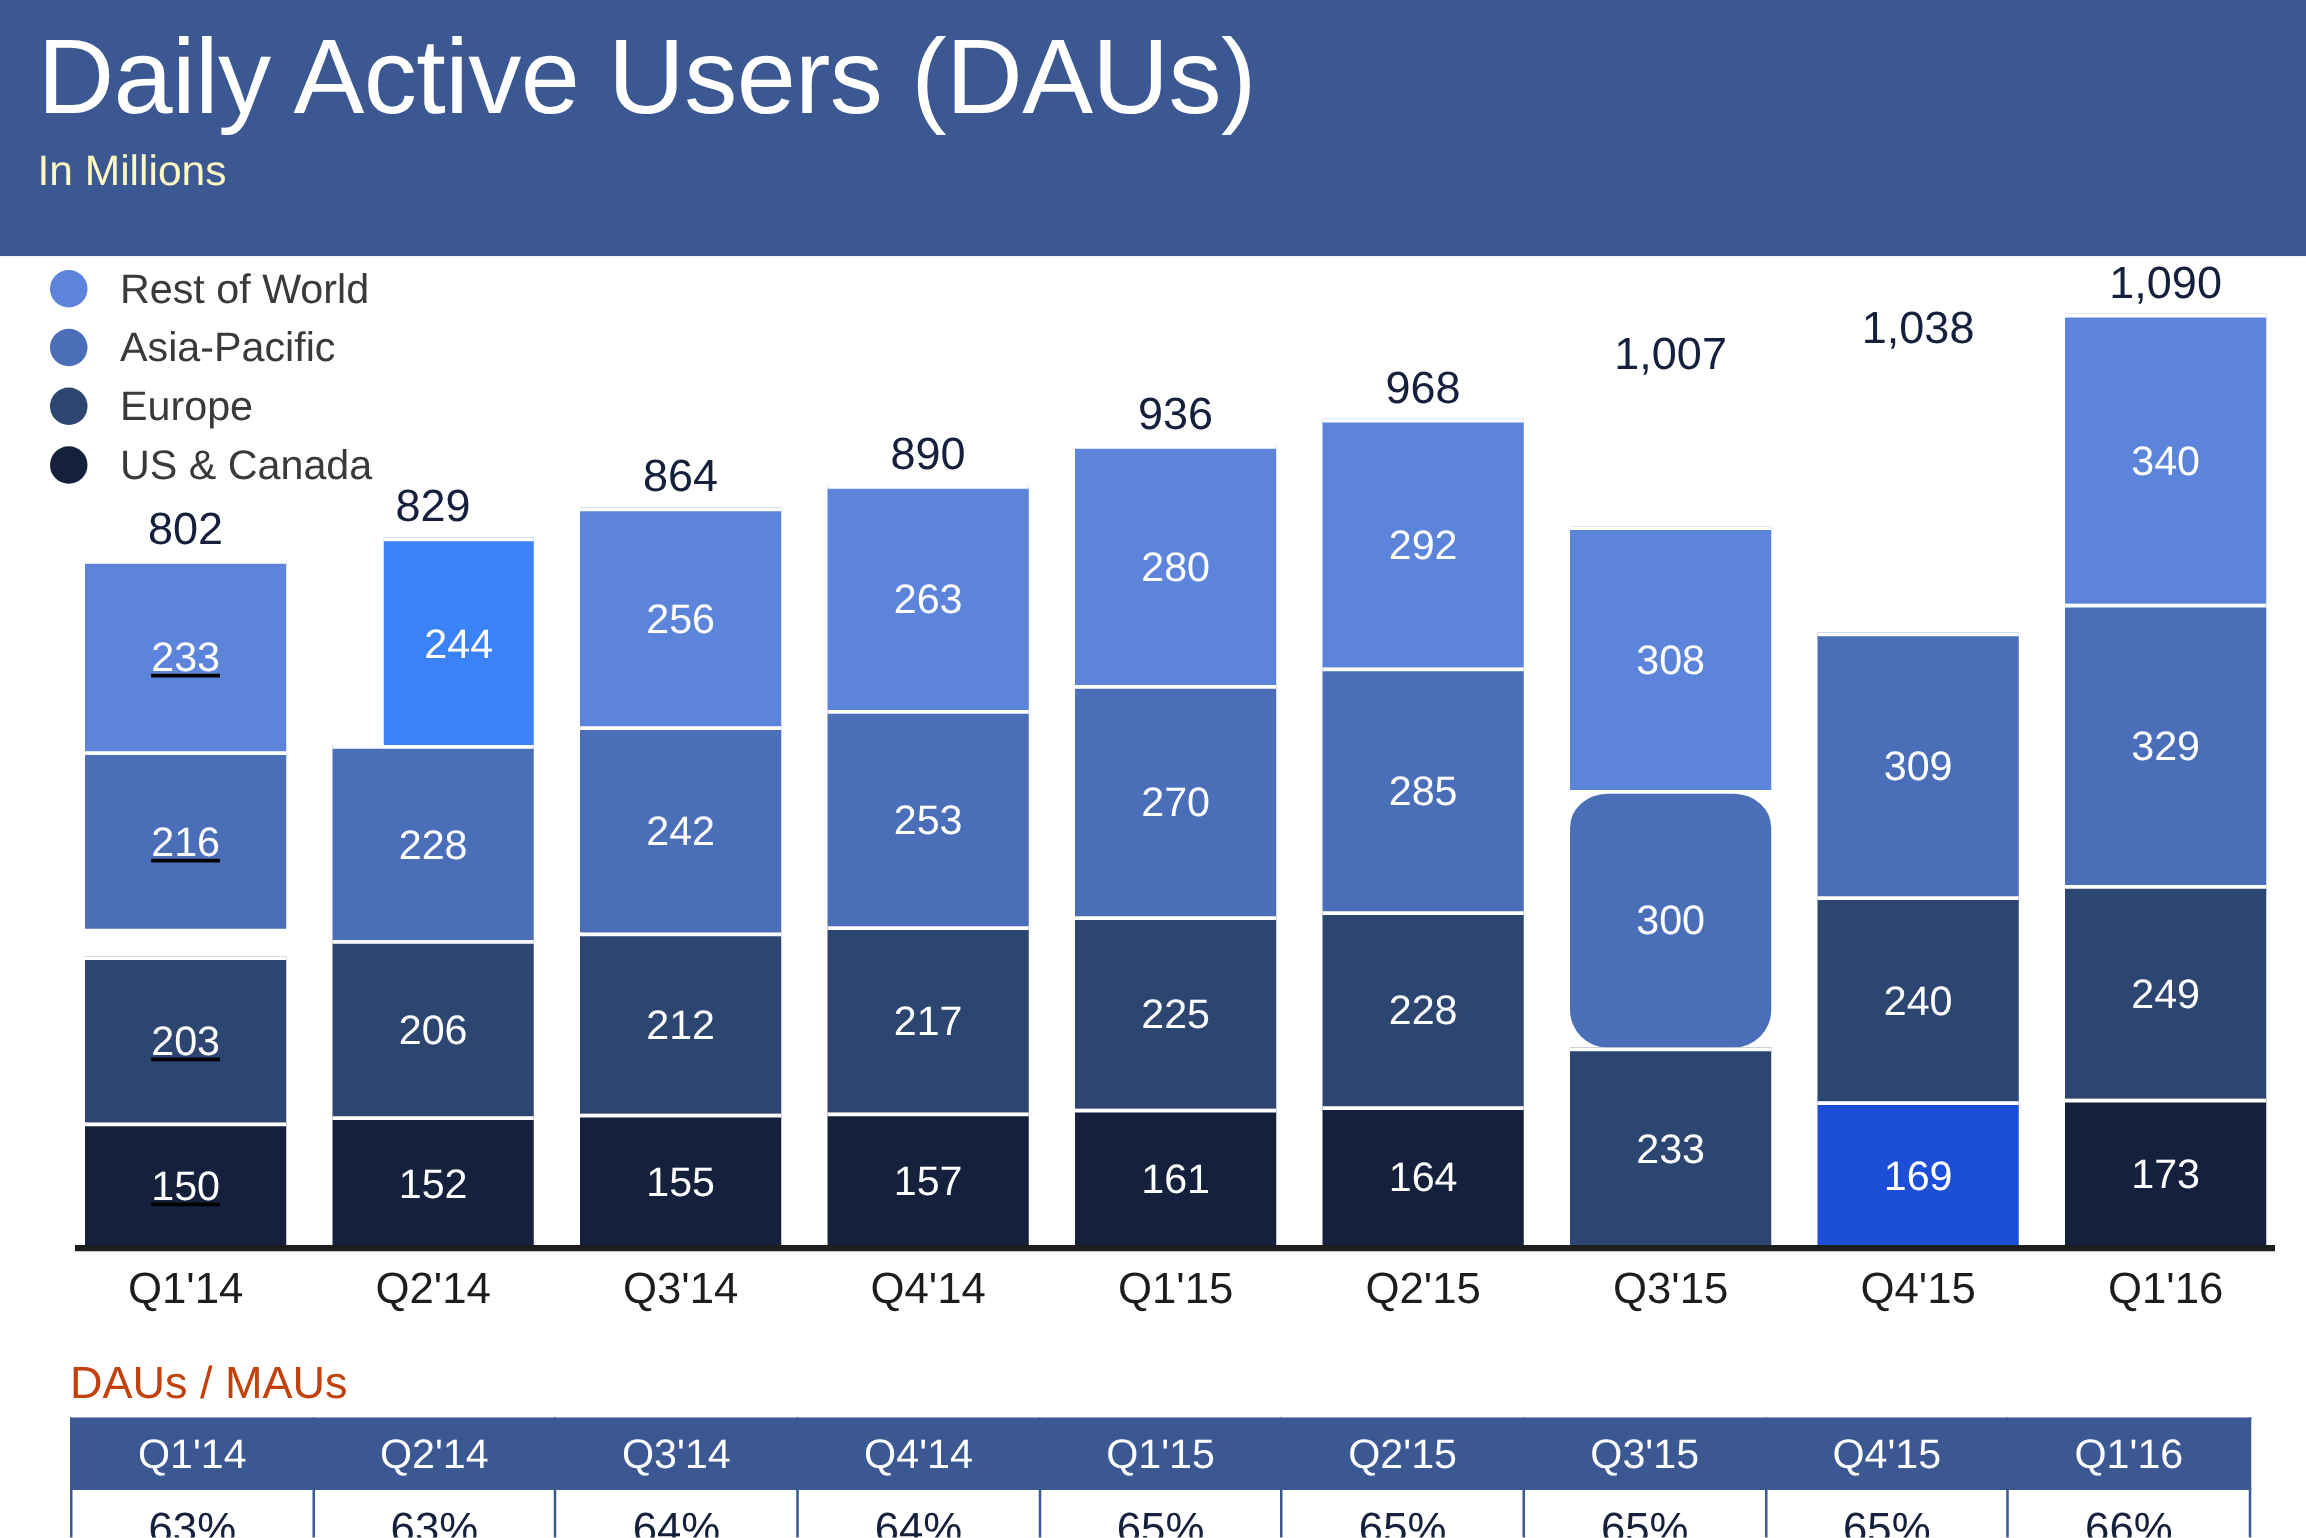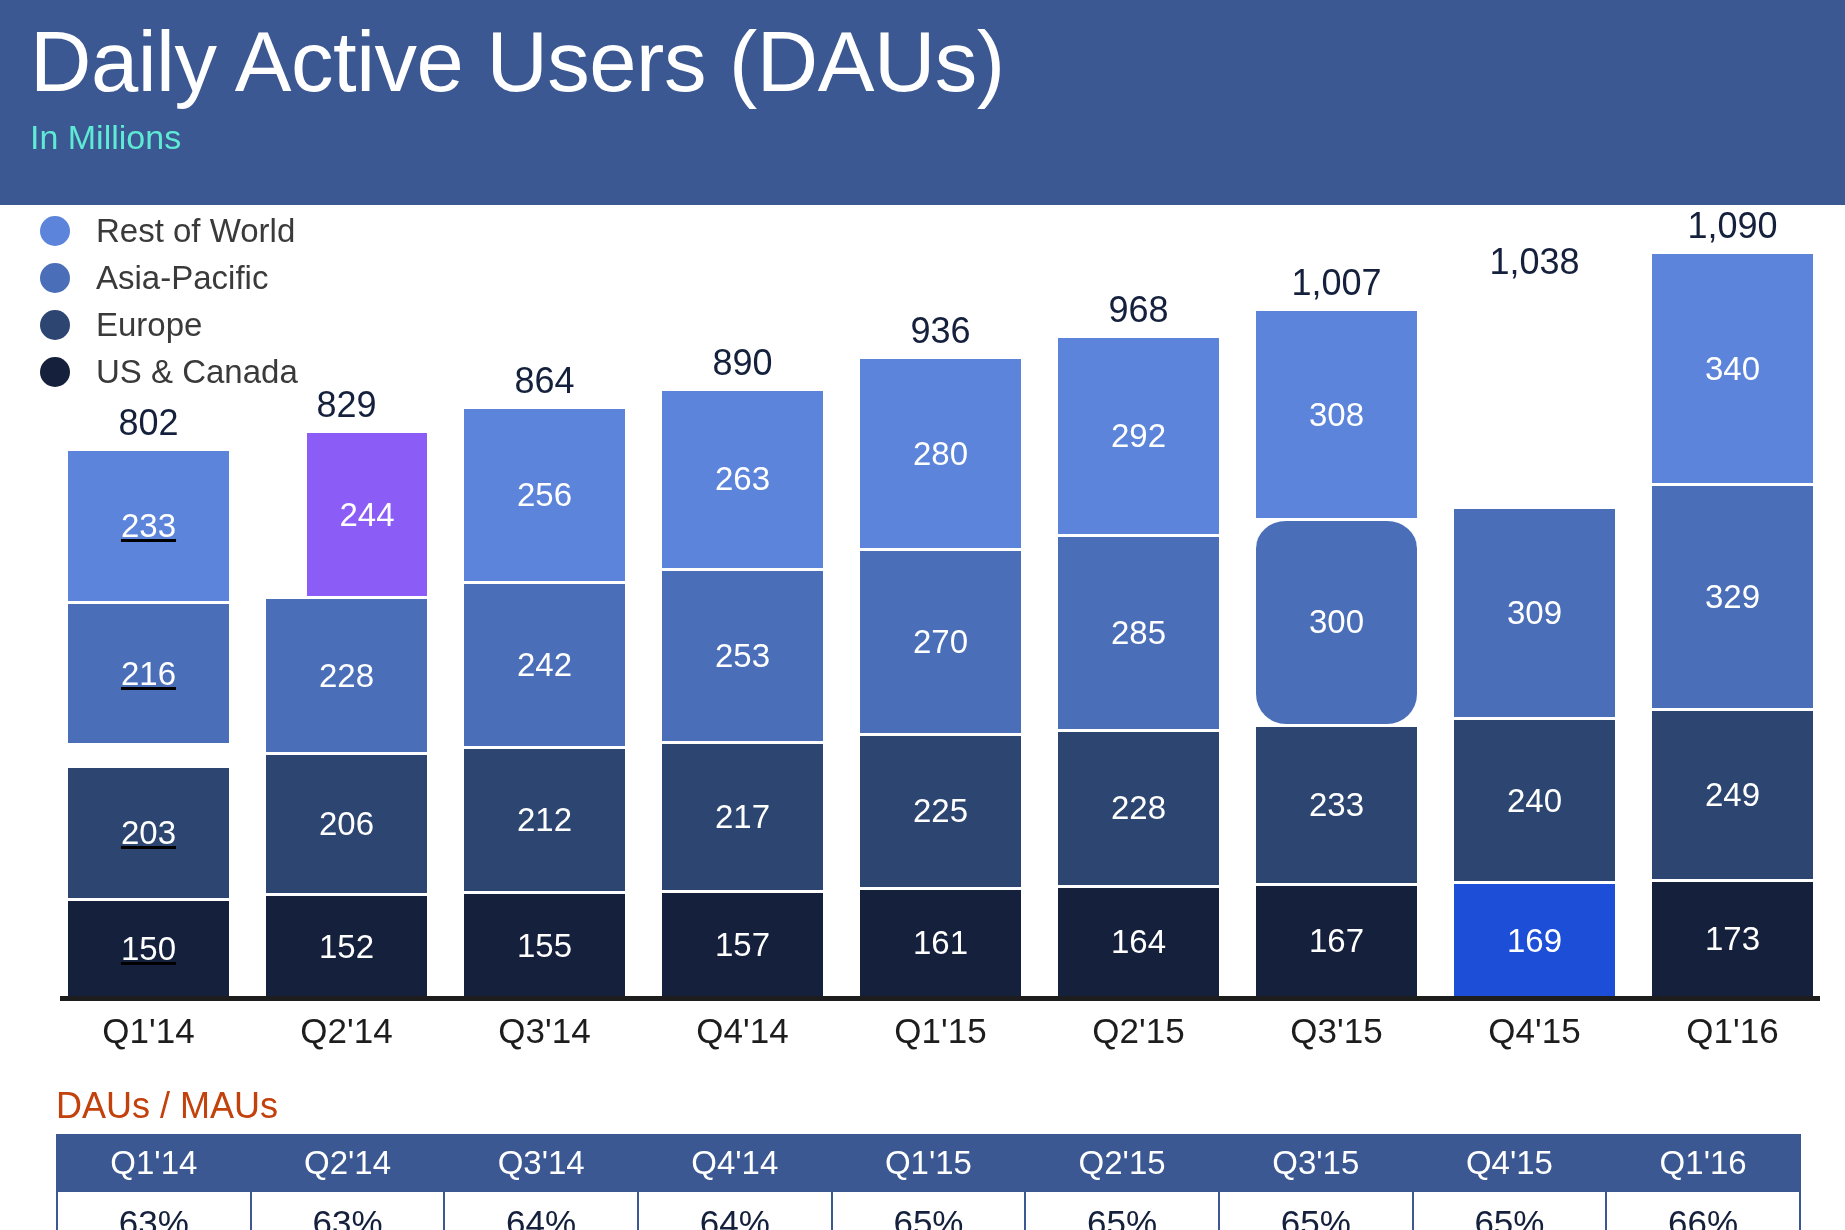--- a/index.html
+++ b/index.html
@@ -28,21 +28,21 @@
   }
   .header-title {
     color: #ffffff;
     font-size: 85px;
     line-height: 96px;
     font-weight: 400;
     letter-spacing: -0.5px;
     white-space: nowrap;
   }
   .header-subtitle {
-    color: #5eead4;
+    color: #fef9c3;
     font-size: 34px;
     line-height: 42px;
     font-weight: 400;
     margin-top: 6px;
   }
 
   
   .chart-area {
     position: absolute;
     left: 0;
@@ -214,21 +214,21 @@
     <div class="bars" id="bars">
         <div class="bar-group" style="height: 548.892px; text-decoration: underline;">
           <div class="bar-total" style="top: -46px;">802</div>
           <div class="seg" style="height: 159.466px; background: rgb(91, 132, 218);">233</div>
           <div class="seg" style="height: 147.831px; background: rgb(74, 111, 184);">216</div>
           <div class="seg" style="height: 138.934px; background: rgb(45, 69, 113); margin-top: 22px;">203</div>
           <div class="seg" style="height: 102.661px; background: rgb(20, 32, 60);">150</div>
         </div>
         <div class="bar-group" style="height: 567.371px;">
           <div class="bar-total" style="top: -46px;">829</div>
-          <div class="seg" style="height: 166.994px; background: #8b5cf6; margin-left: 41px;">244</div>
+          <div class="seg" style="height: 166.994px; background: #3b82f6; margin-left: 41px;">244</div>
           <div class="seg" style="height: 156.044px; background: rgb(74, 111, 184);">228</div>
           <div class="seg" style="height: 140.987px; background: rgb(45, 69, 113);">206</div>
           <div class="seg" style="height: 104.029px; background: rgb(20, 32, 60);">152</div>
         </div>
         <div class="bar-group" style="height: 591.325px;">
           <div class="bar-total" style="top: -46px;">864</div>
           <div class="seg" style="height: 175.207px; background: rgb(91, 132, 218);">256</div>
           <div class="seg" style="height: 165.626px; background: rgb(74, 111, 184);">242</div>
           <div class="seg" style="height: 145.094px; background: rgb(45, 69, 113);">212</div>
           <div class="seg" style="height: 106.083px; background: rgb(20, 32, 60);">155</div>
@@ -252,21 +252,20 @@
           <div class="seg" style="height: 199.846px; background: rgb(91, 132, 218);">292</div>
           <div class="seg" style="height: 195.055px; background: rgb(74, 111, 184);">285</div>
           <div class="seg" style="height: 156.044px; background: rgb(45, 69, 113);">228</div>
           <div class="seg" style="height: 112.242px; background: rgb(20, 32, 60);">164</div>
         </div>
         <div class="bar-group" style="height: 689.194px;">
           <div class="bar-total" style="top: -46px;">1,007</div>
           <div class="seg" style="height: 210.796px; background: rgb(91, 132, 218);">308</div>
           <div class="seg" style="height: 205.321px; background: rgb(74, 111, 184); border-radius: 30px;">300</div>
           <div class="seg" style="height: 159.466px; background: rgb(45, 69, 113);">233</div>
-          <div class="seg" style="height: 114.295px; background: rgb(20, 32, 60);">167</div>
         </div>
         <div class="bar-group" style="height: 710.411px;">
           <div class="bar-total" style="top: -46px;">1,038</div>
           <div class="seg" style="height: 211.481px; background: rgb(74, 111, 184);">309</div>
           <div class="seg" style="height: 164.257px; background: rgb(45, 69, 113);">240</div>
           <div class="seg" style="height: 115.664px; background: #1d4ed8; text-align: center;">169</div>
         </div>
         <div class="bar-group" style="height: 746px;">
           <div class="bar-total" style="top: -46px;">1,090</div>
           <div class="seg" style="height: 232.697px; background: rgb(91, 132, 218);">340</div>

